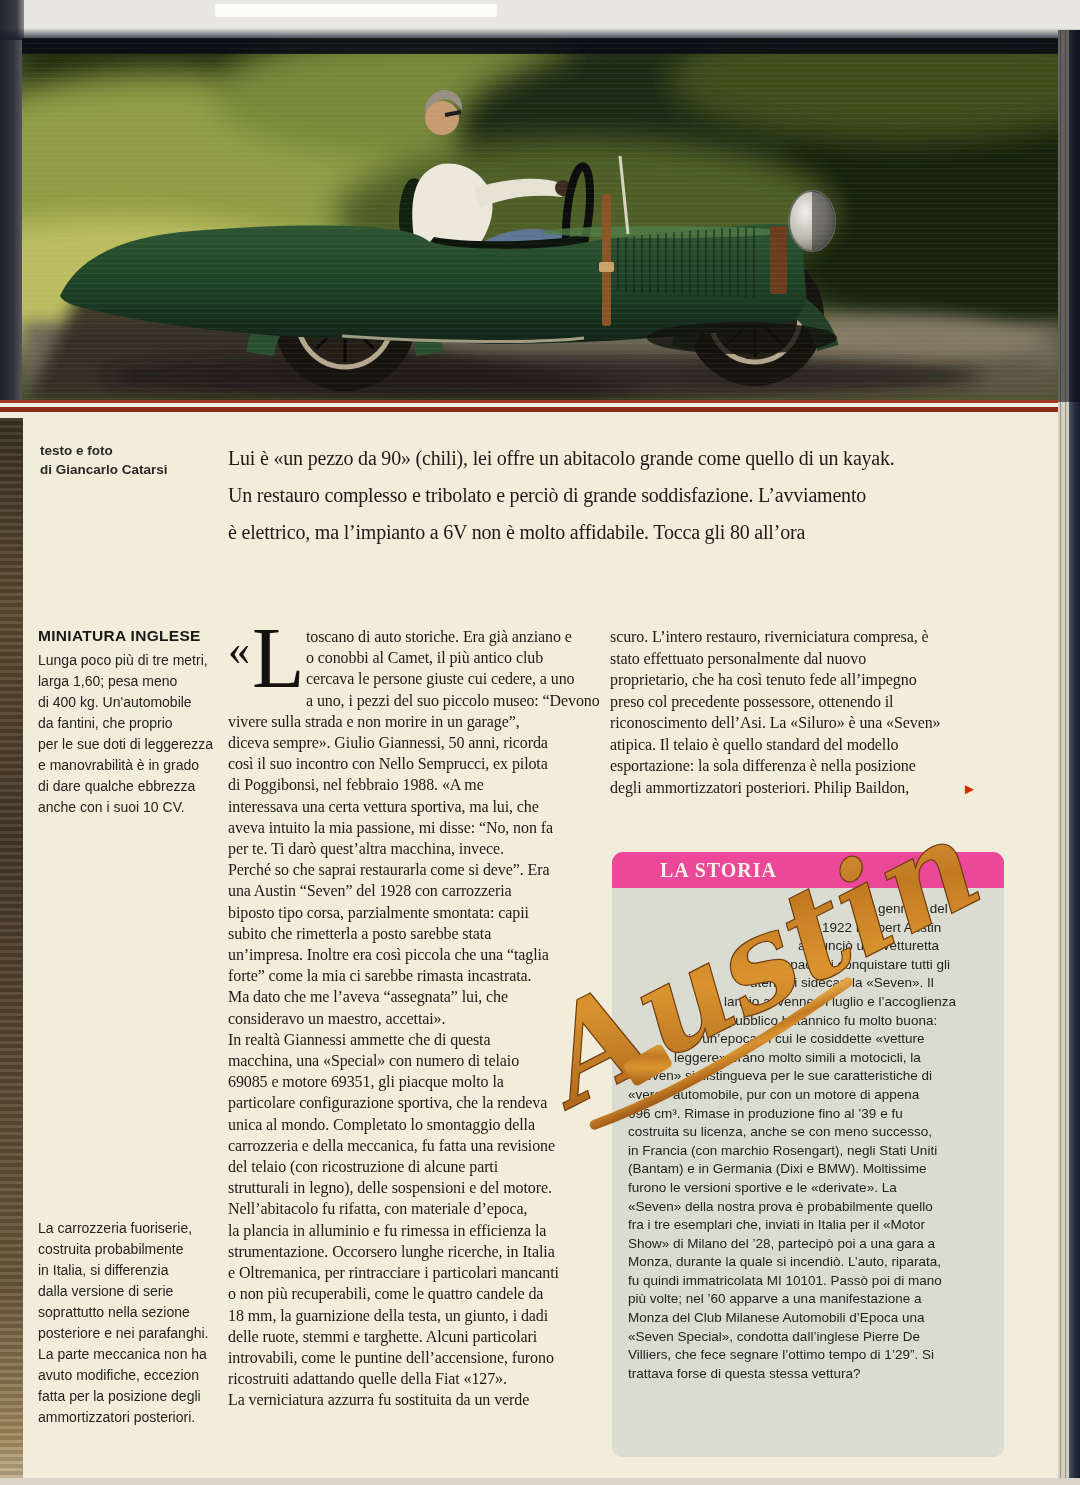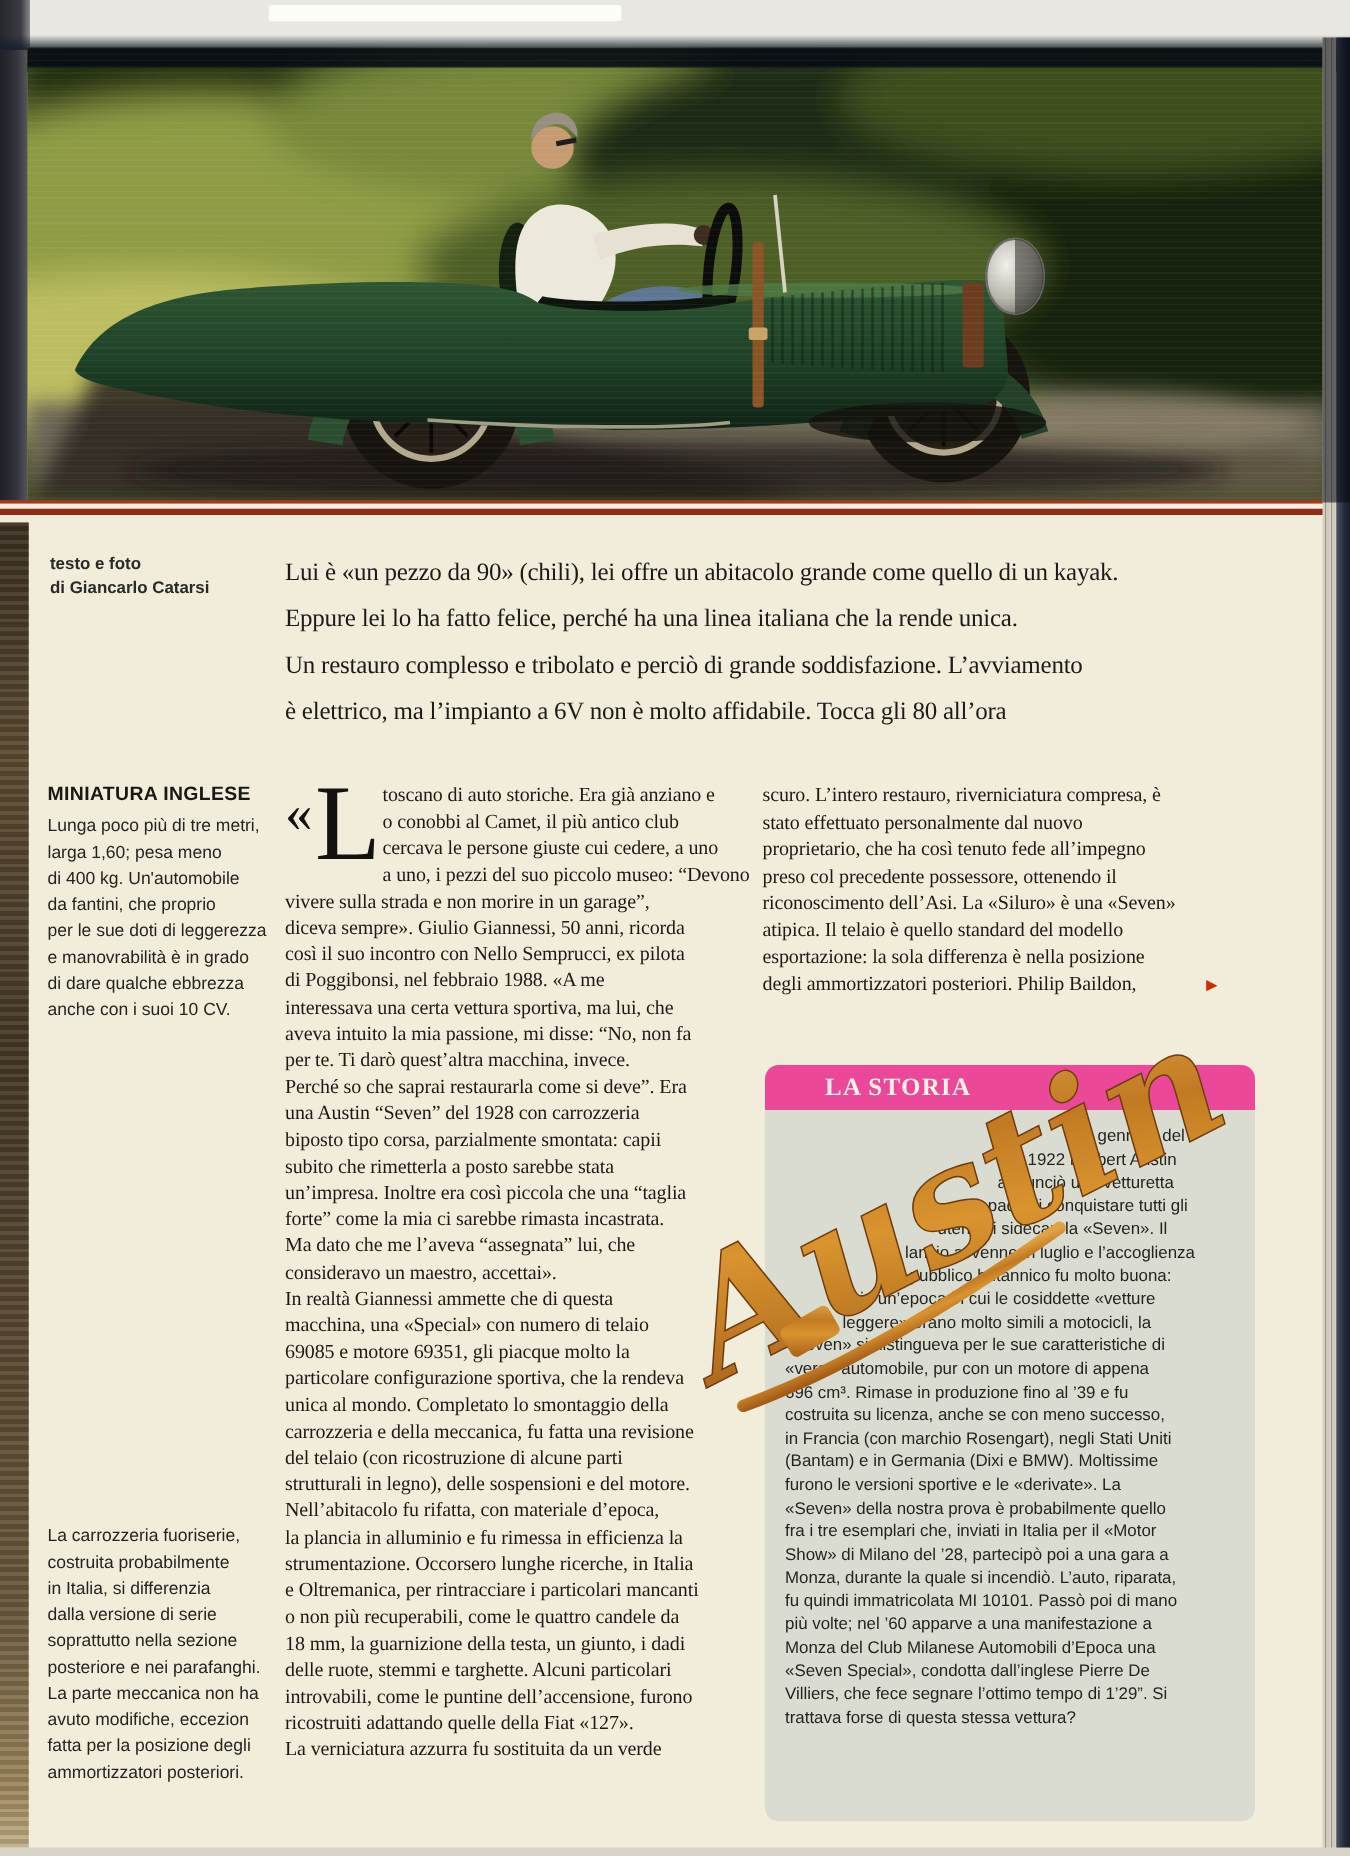--- a/index.html
+++ b/index.html
@@ -222,21 +222,20 @@
 </div>
 <div class="bottom-strip"></div>
 
 <div class="credit">
   <div>testo e foto</div>
   <div>di Giancarlo Catarsi</div>
 </div>
 
 <div class="intro">
     <div class="tline">Lui è «un pezzo da 90» (chili), lei offre un abitacolo grande come quello di un kayak.</div>
-    <div class="tline">Eppure lei lo ha fatto felice, perché ha una linea italiana che la rende unica.</div>
     <div class="tline">Un restauro complesso e tribolato e perciò di grande soddisfazione. L’avviamento</div>
     <div class="tline">è elettrico, ma l’impianto a 6V non è molto affidabile. Tocca gli 80 all’ora</div>
   </div>
 
 <div class="sidebar sidebar-top">
   <div class="sb-title">MINIATURA INGLESE</div>
   <div>
       <div class="tline">Lunga poco più di tre metri,</div>
       <div class="tline">larga 1,60; pesa meno</div>
       <div class="tline">di 400 kg. Un'automobile</div>

